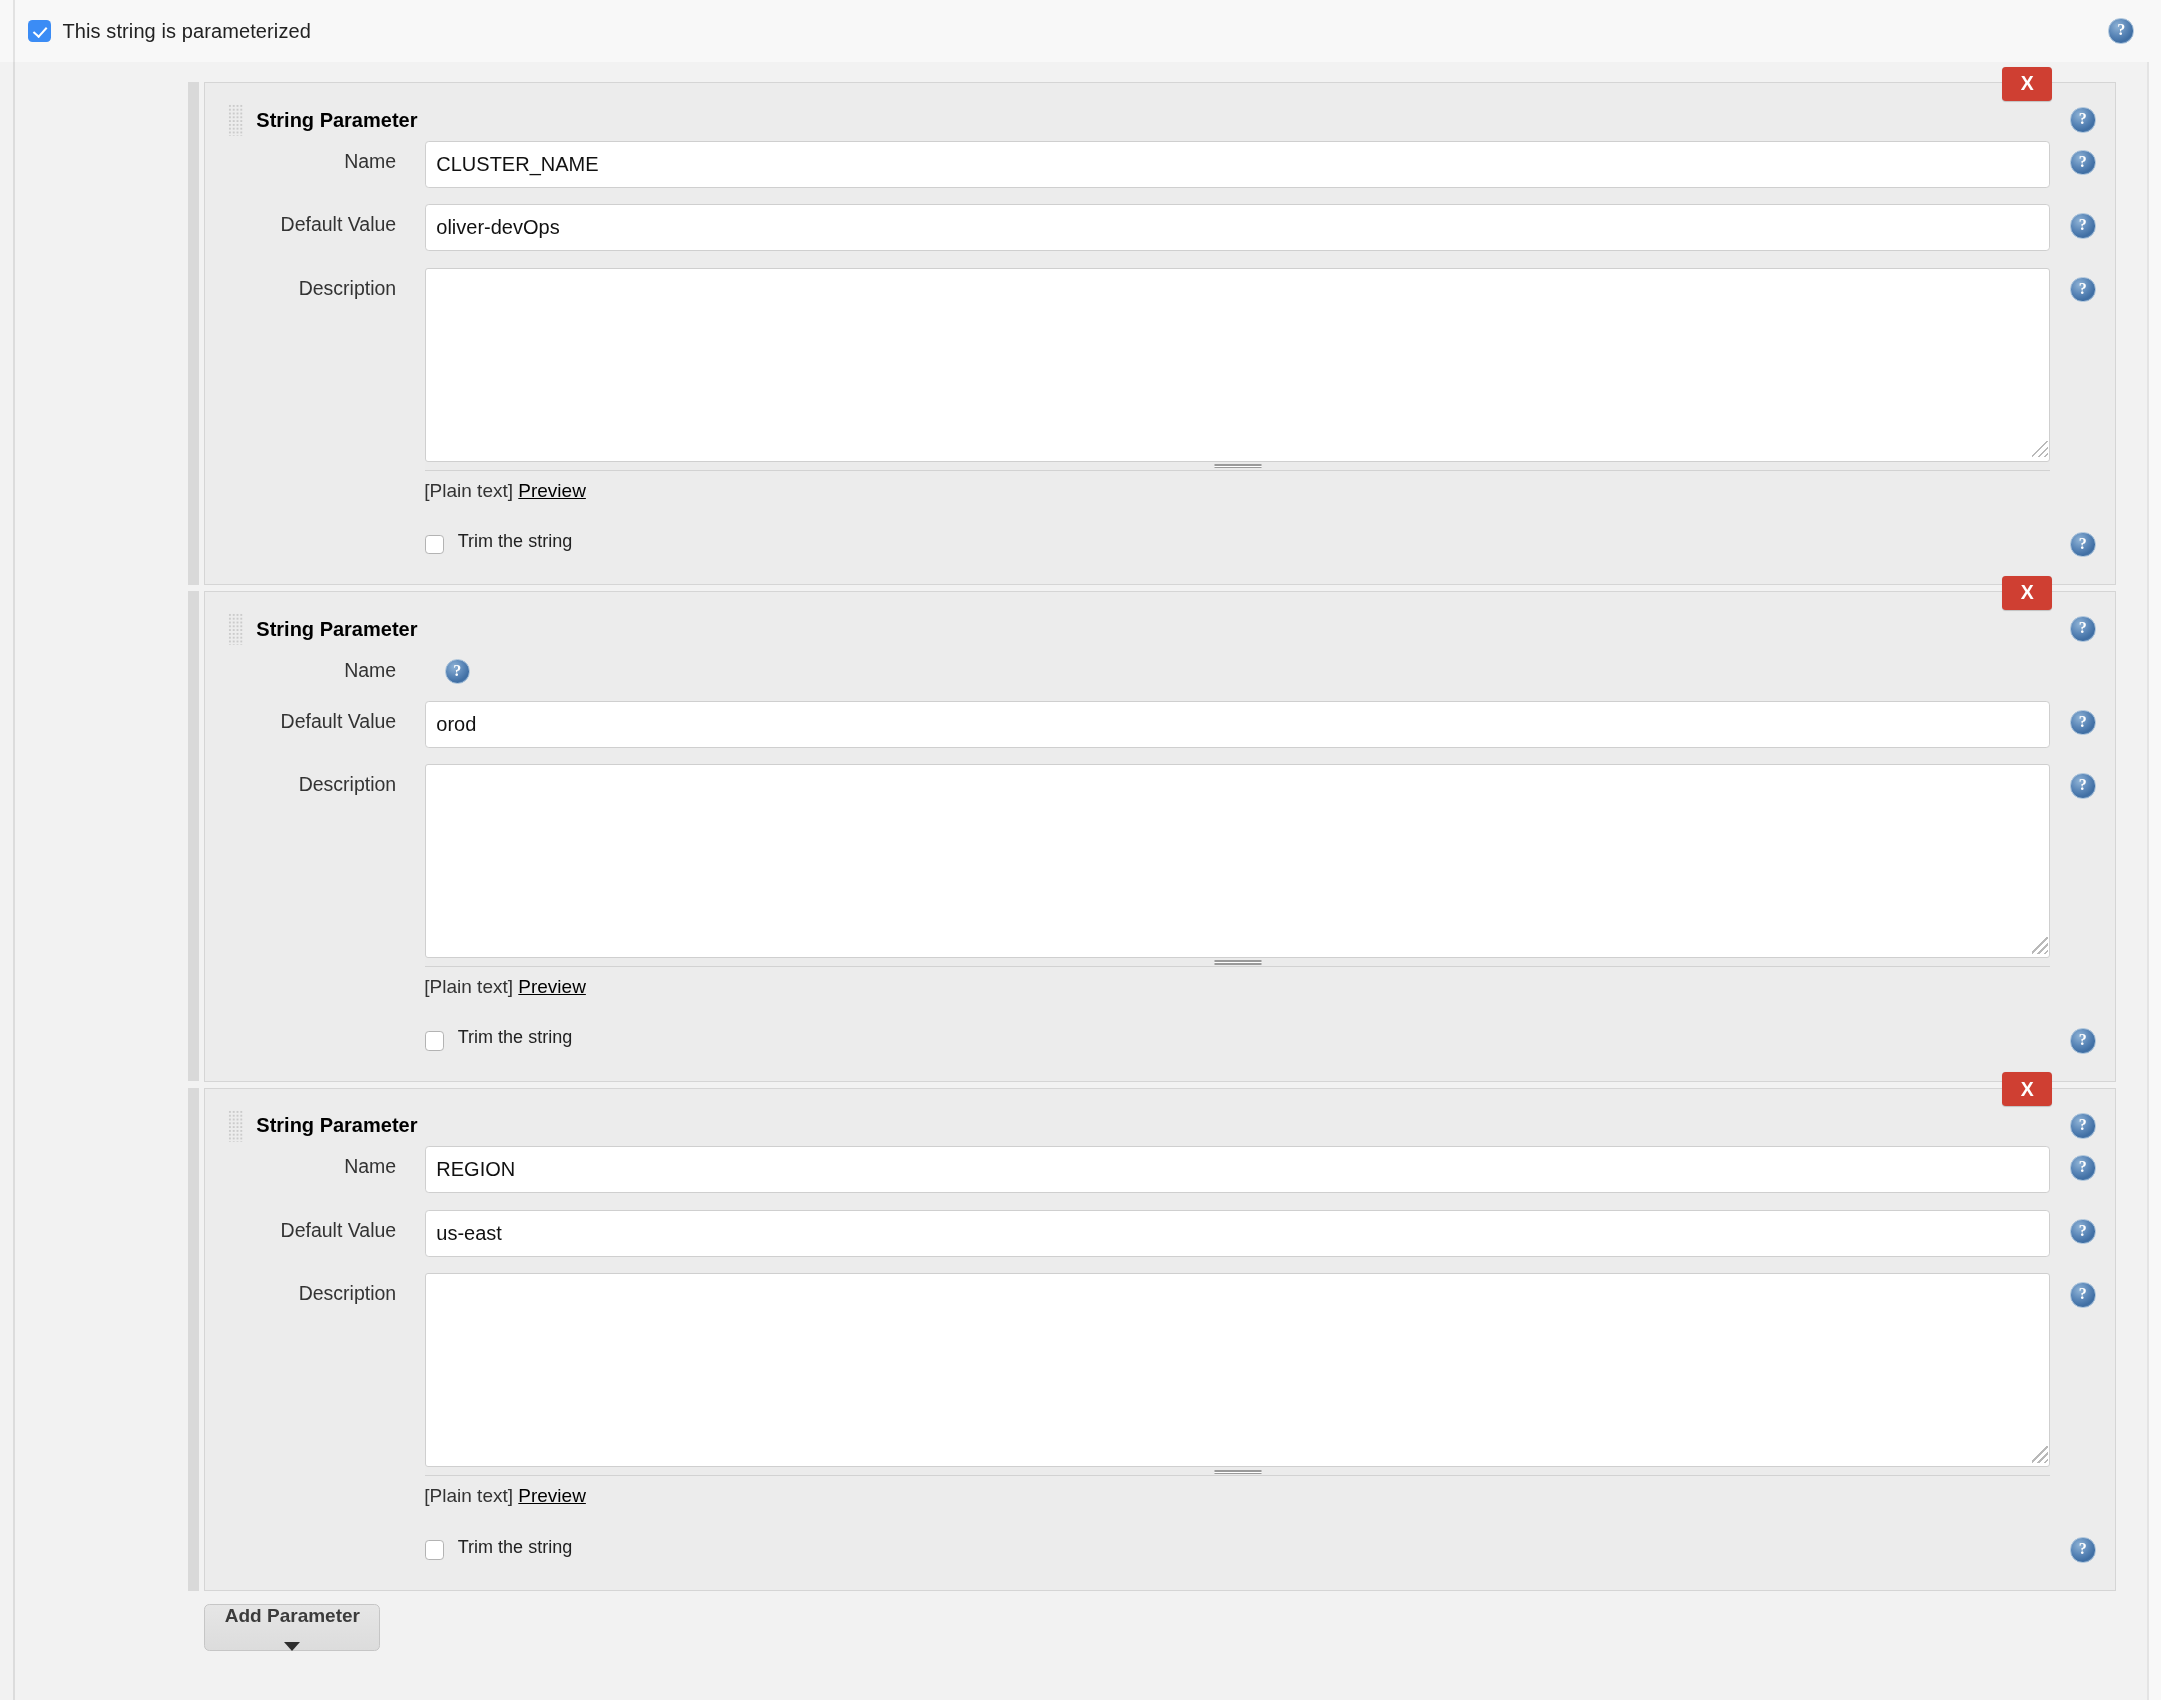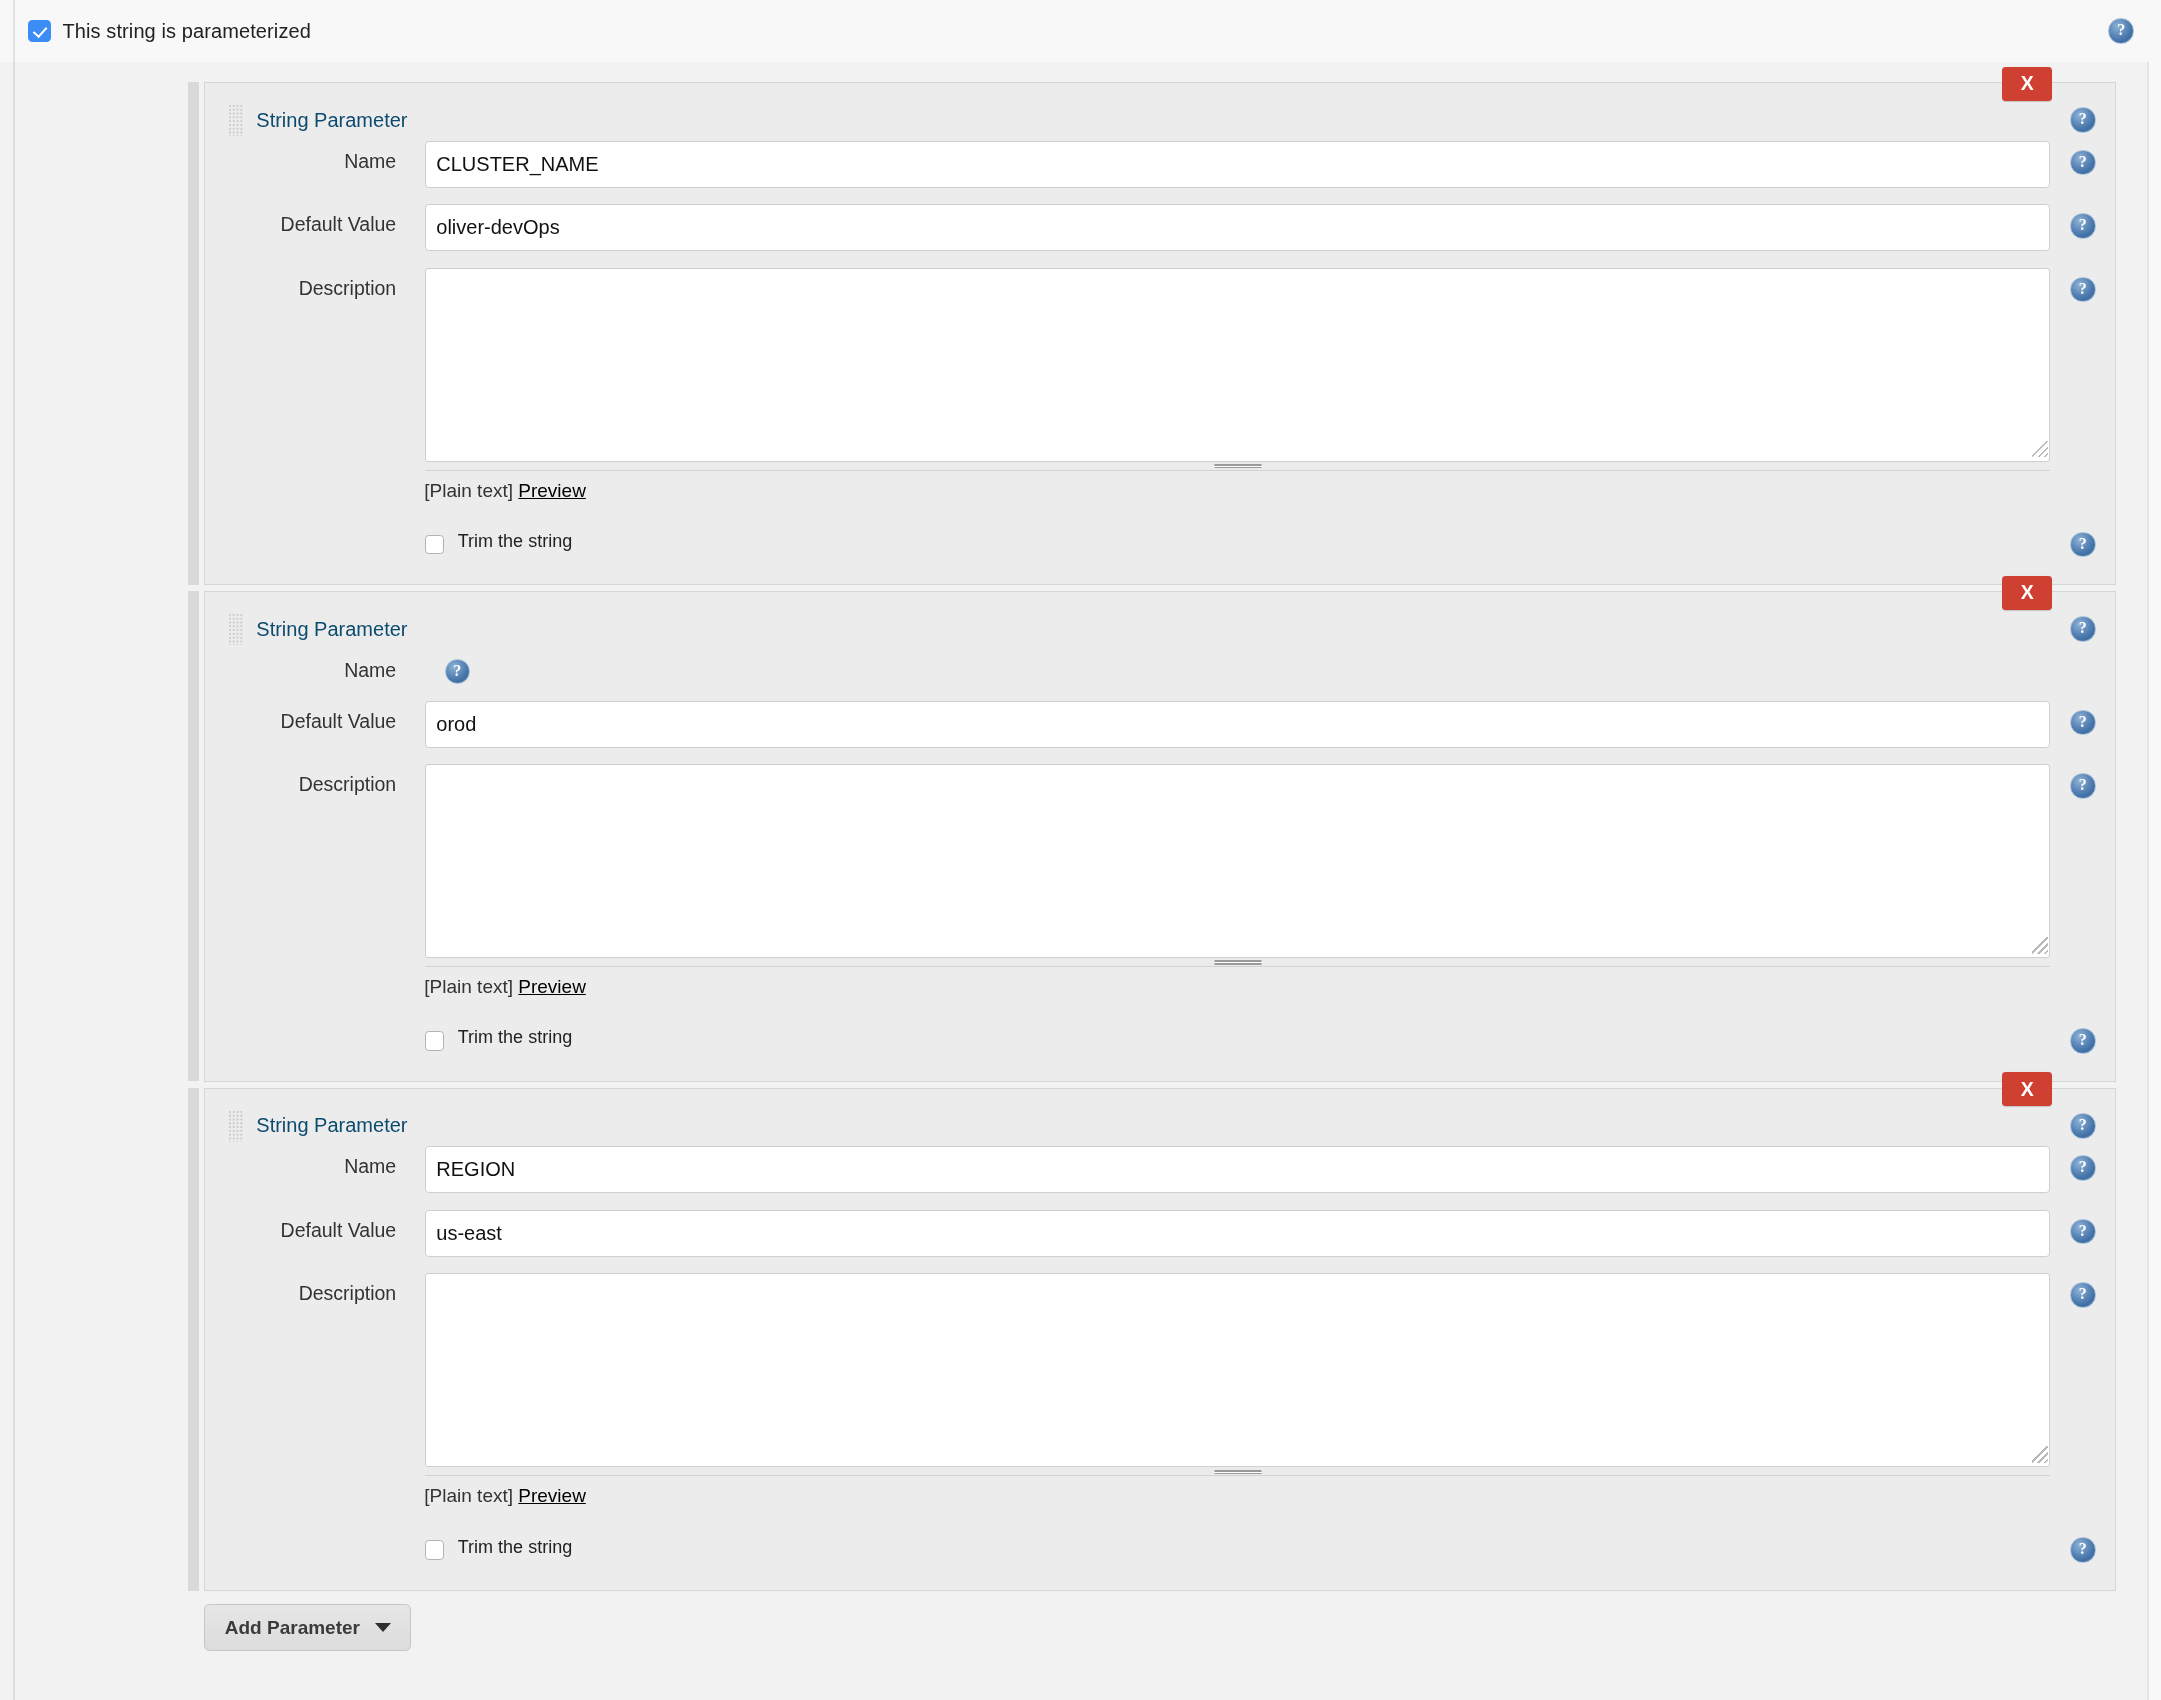--- a/index.html
+++ b/index.html
@@ -104,22 +104,22 @@
     background-image:
       radial-gradient(#c9c9c9 1.2px, transparent 1.3px);
     background-size: 3.8px 3.8px;
     background-position: 0 0;
     opacity: .95;
     cursor: move;
   }
   .block-title {
     margin-left: 12px;
     font-size: 20px;
-    font-weight: normal;
-    color: #0c4a6e;
+    font-weight: bold;
+    color: #000000;
   }
 
   
   .del-x {
     position: absolute;
     right: 63px; top: -16.5px;
     width: 50px; height: 34px;
     background: #cf3f32;
     border-radius: 3.8px;
     color: #ffffff;
@@ -275,20 +275,21 @@
     gap: 15px;
     height: 47px;
     padding: 0 19.5px;
     background: linear-gradient(#e6e6e6, #dcdcdc);
     border: 0.8px solid #c6c6c6;
     border-radius: 5.3px;
     font-size: 19px;
     font-weight: bold;
     color: #3b3b3b;
     cursor: pointer;
+    flex-direction: column;
   }
   .caret {
     width: 0; height: 0;
     border-left: 8.3px solid transparent;
     border-right: 8.3px solid transparent;
     border-top: 9.8px solid #2e2e2e;
   }
 
   .top-help-abs {
     position: absolute;

